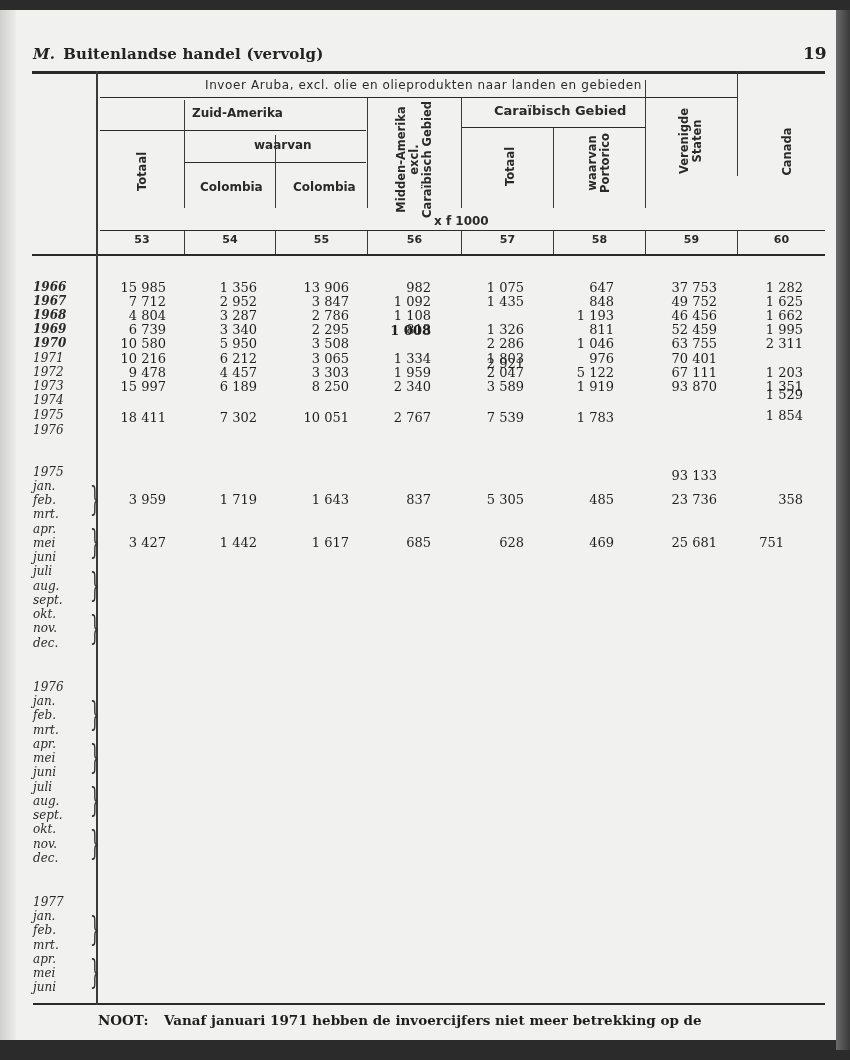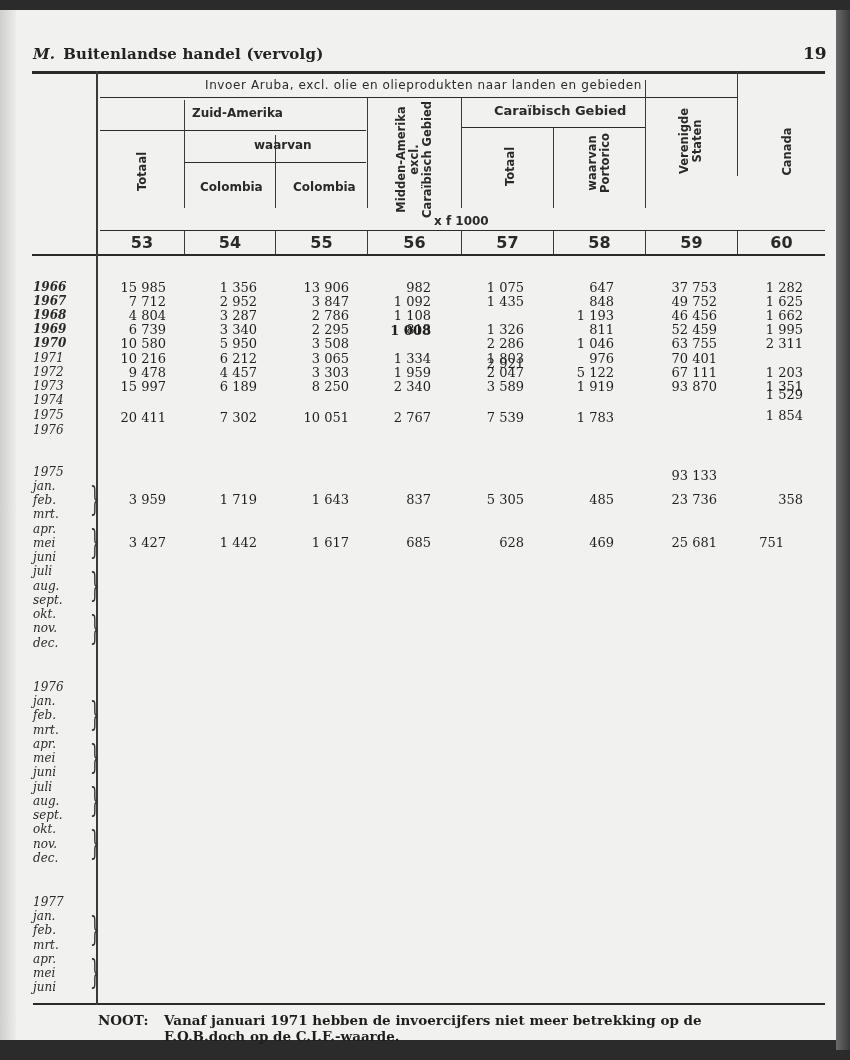--- a/index.html
+++ b/index.html
@@ -38,21 +38,21 @@
     color: #2a2a2a; white-space: nowrap;
   }
   .hdr.bold { font-weight: bold; }
   .vt {
     position: absolute; font-family: "DejaVu Sans", sans-serif; font-weight: bold;
     font-size: 11.5px; color: #2a2a2a; white-space: nowrap; line-height: 13px;
     transform: rotate(-90deg); transform-origin: center center; text-align: center;
   }
   .colnum {
     position: absolute; top: 233px; font-family: "DejaVu Sans", sans-serif;
-    font-weight: bold; font-size: 16px; color: #2a2a2a; text-align: center;
+    font-weight: bold; font-size: 11px; color: #2a2a2a; text-align: center;
   }
   .yr {
     position: absolute; left: 33px; font-family: "DejaVu Serif", serif; font-style: italic;
     font-weight: bold; font-size: 12px; color: #2a2a2a; line-height: 13px;
   }
   .mo {
     position: absolute; left: 33px; font-family: "DejaVu Serif", serif; font-style: italic;
     font-size: 12px; color: #2a2a2a; line-height: 13px;
   }
   .num {
@@ -220,21 +220,21 @@
 
   <div class="num" style="top:380px;right:684px;">15 997</div>
   <div class="num" style="top:380px;right:593px;">6 189</div>
   <div class="num" style="top:380px;right:501px;">8 250</div>
   <div class="num" style="top:380px;right:419px;">2 340</div>
   <div class="num" style="top:380px;right:326px;">3 589</div>
   <div class="num" style="top:380px;right:236px;">1 919</div>
   <div class="num" style="top:380px;right:133px;">93 870</div>
   <div class="num" style="top:380px;right:47px;">1 351</div>
 
-  <div class="num" style="top:411px;right:684px;">20 411</div>
+  <div class="num" style="top:411px;right:684px;">18 411</div>
   <div class="num" style="top:411px;right:593px;">7 302</div>
   <div class="num" style="top:411px;right:501px;">10 051</div>
   <div class="num" style="top:411px;right:419px;">2 767</div>
   <div class="num" style="top:411px;right:326px;">7 539</div>
   <div class="num" style="top:411px;right:236px;">1 783</div>
   <div class="num" style="top:428px;right:133px;margin-top:41px;">93 133</div>
   <div class="num" style="top:409px;right:47px;">1 854</div>
 </div>
 
 <div class="yr" style="top:466px;font-weight:normal;">1975</div>
@@ -296,14 +296,13 @@
 <div class="mo" style="top:924px;">feb.</div>
 <div class="mo" style="top:939px;">mrt.</div>
 <div class="mo" style="top:953px;">apr.</div>
 <div class="mo" style="top:967px;">mei</div>
 <div class="mo" style="top:981px;">juni</div>
 <div class="brace" style="top:909px;">}</div>
 <div class="brace" style="top:952px;">}</div>
 
 <div class="note">
   <span class="lbl">NOOT:</span><span>Vanaf januari 1971 hebben de invoercijfers niet meer betrekking op de</span>
-  <span class="l2">F.O.B.doch op de C.I.F.-waarde.</span>
 </div>
 
 </body></html>

